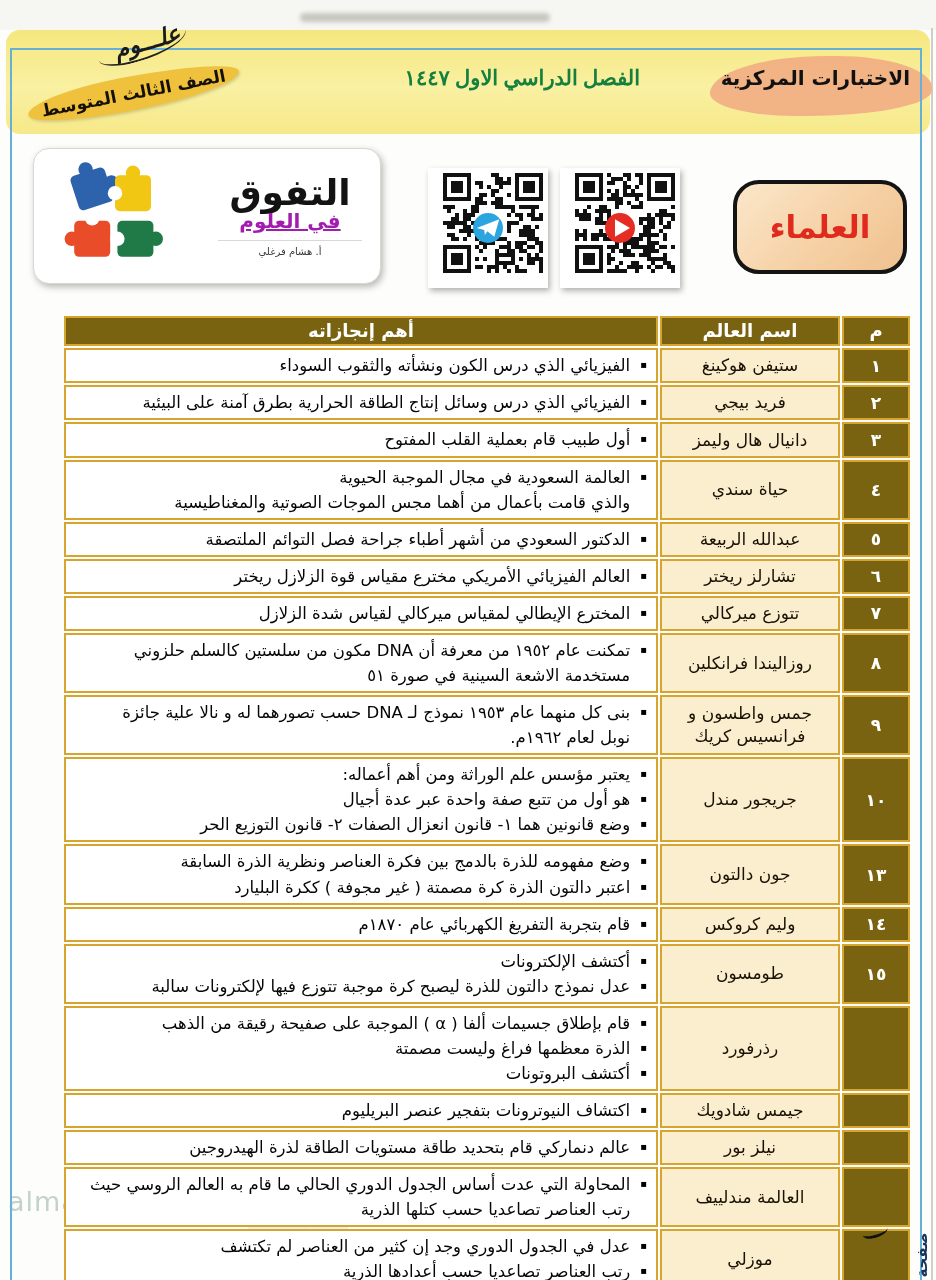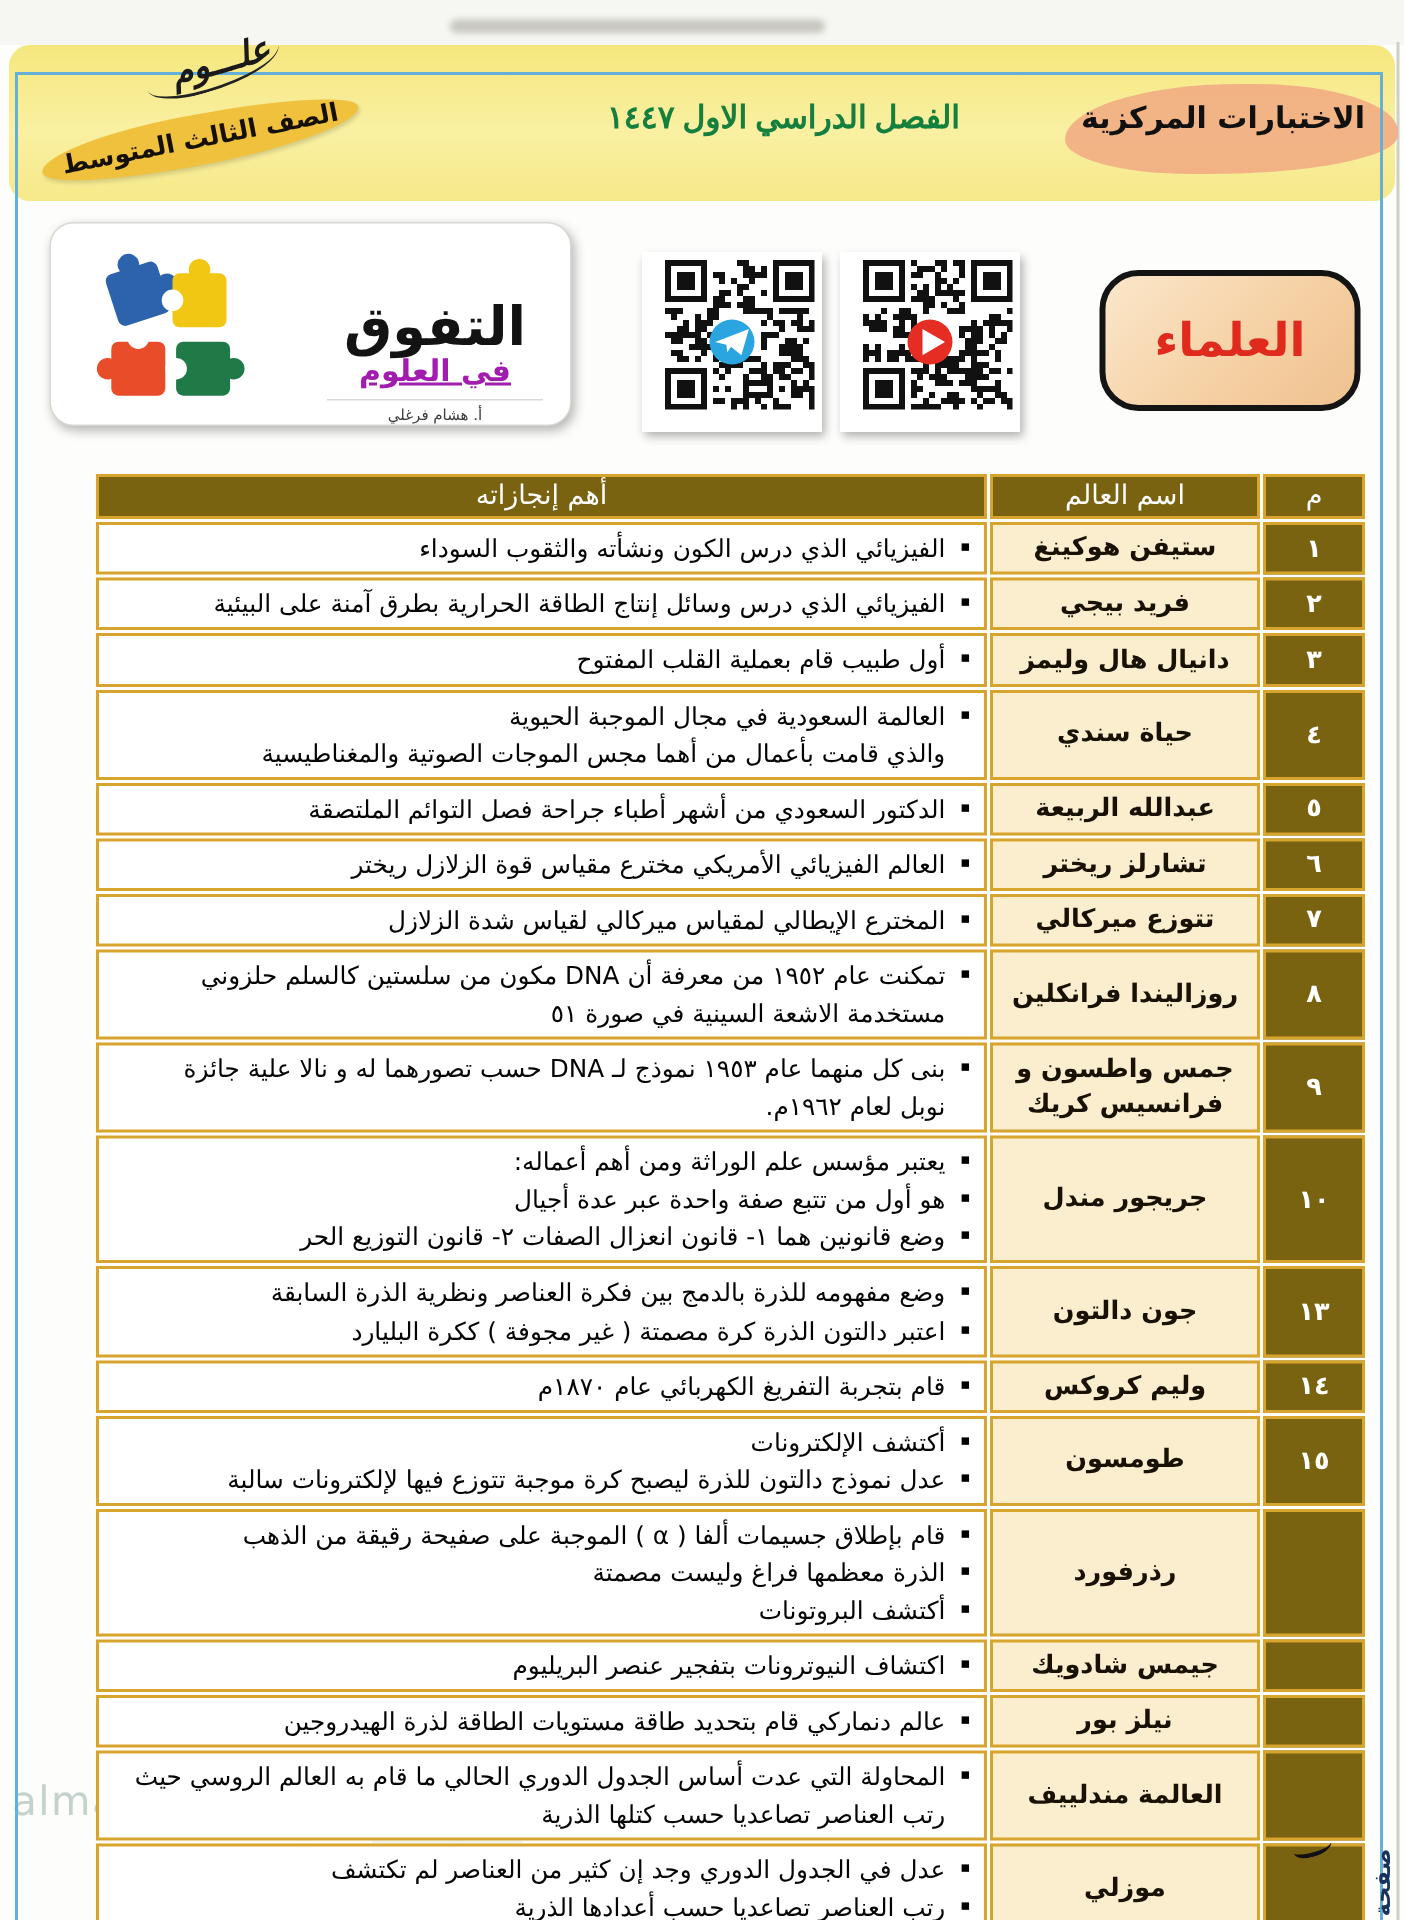--- a/index.html
+++ b/index.html
@@ -22,21 +22,21 @@
             font-weight:bold;color:#15803d;z-index:6;font-family:Liberation Serif, serif;}
   .subject-script{position:absolute;top:30px;left:96px;transform:rotate(-16deg);font-size:23px;
                   font-weight:bold;font-style:italic;color:#1a1a1a;z-index:6;
                   border-bottom:2px solid #222;padding:0 6px 2px 18px;border-radius:0 0 60% 40%;}
   .grade-badge{position:absolute;top:76px;left:26px;transform:rotate(-11deg);background:#efc13c;
                padding:7px 14px;font-size:17px;font-weight:bold;color:#151006;z-index:6;
                border-radius:45% 55% 50% 50% / 55% 45% 55% 45%;box-shadow:1px 2px 3px rgba(0,0,0,.15);}
   
   .logo-card{position:absolute;top:148px;left:33px;width:346px;height:134px;background:#fff;
              border:1px solid #d8d8d2;border-radius:16px;box-shadow:2px 3px 7px rgba(0,0,0,.28);
-             display:flex;direction:ltr;align-items:flex-end;z-index:4;}
+             display:flex;direction:ltr;align-items:center;z-index:4;}
   .logo-art{width:150px;height:120px;flex:0 0 auto;margin-left:6px;}
   .logo-texts{flex:1;text-align:center;direction:rtl;padding-left:10px;}
   .logo-title{font-size:36px;font-weight:bold;color:#131313;line-height:1.0;}
   .logo-sub{font-size:20px;font-weight:bold;color:#a21caf;margin-top:-2px;text-decoration:underline;}
   .logo-div{height:1px;background:#d9d9d4;margin:7px 18px 5px 18px;}
   .logo-author{font-size:10px;color:#3a3a3a;}
   
   .qr{position:absolute;width:110px;height:110px;background:#fff;padding:5px;box-shadow:2px 3px 6px rgba(0,0,0,.3);z-index:4;}
   .qr svg{width:100px;height:100px;display:block;}
   .qr .badge{position:absolute;top:50%;left:50%;width:30px;height:30px;margin:-15px 0 0 -15px;
@@ -44,23 +44,23 @@
   .qr1{top:168px;left:428px;} .qr2{top:168px;left:560px;}
   
   .scientists-btn{position:absolute;top:180px;left:733px;width:166px;height:86px;z-index:4;
                   background:linear-gradient(135deg,#fbe7ca 0%,#f5cfa2 60%,#efc190 100%);
                   border:4px solid #141414;border-radius:26px;display:flex;align-items:center;
                   justify-content:center;font-size:31px;font-weight:bold;color:#e02a1e;}
   
   .tbl-wrap{position:absolute;top:314px;left:62px;width:850px;z-index:3;}
   table{width:100%;border-collapse:separate;border-spacing:2px;}
   th,td{border:2px solid #d7a52d;}
-  th{background:#7a6310;color:#fff;font-size:18px;font-weight:normal;padding:1px 4px;line-height:1.35;}
+  th{background:#7a6310;color:#fff;font-size:18px;font-weight:bold;padding:1px 4px;line-height:1.35;}
   td.num{background:#7a6310;color:#fff;width:56px;text-align:center;font-weight:bold;font-size:17px;padding:1px;}
-  td.name{background:#fbeecf;width:166px;text-align:center;font-weight:bold;font-size:17px;
+  td.name{background:#fbeecf;width:166px;text-align:center;font-weight:normal;font-size:17px;
           color:#191204;padding:2px 5px;line-height:1.35;}
   td.achv{background:#fff;color:#050505;font-size:16.5px;padding:3px 9px;line-height:1.52;}
   .line{display:flex;gap:10px;}
   .bullet{flex:0 0 auto;font-size:10px;line-height:2.3;color:#000;}
   .bullet.hide{visibility:hidden;}
   
   .wm-block{position:absolute;background:#edf1ef;z-index:1;}
   .wm-url{position:absolute;left:8px;top:1186px;direction:ltr;color:#c3d2cd;font-size:27px;
           letter-spacing:1px;z-index:2;}
   .wm-brand{position:absolute;left:92px;top:1224px;color:rgba(96,146,138,.50);font-size:31px;

